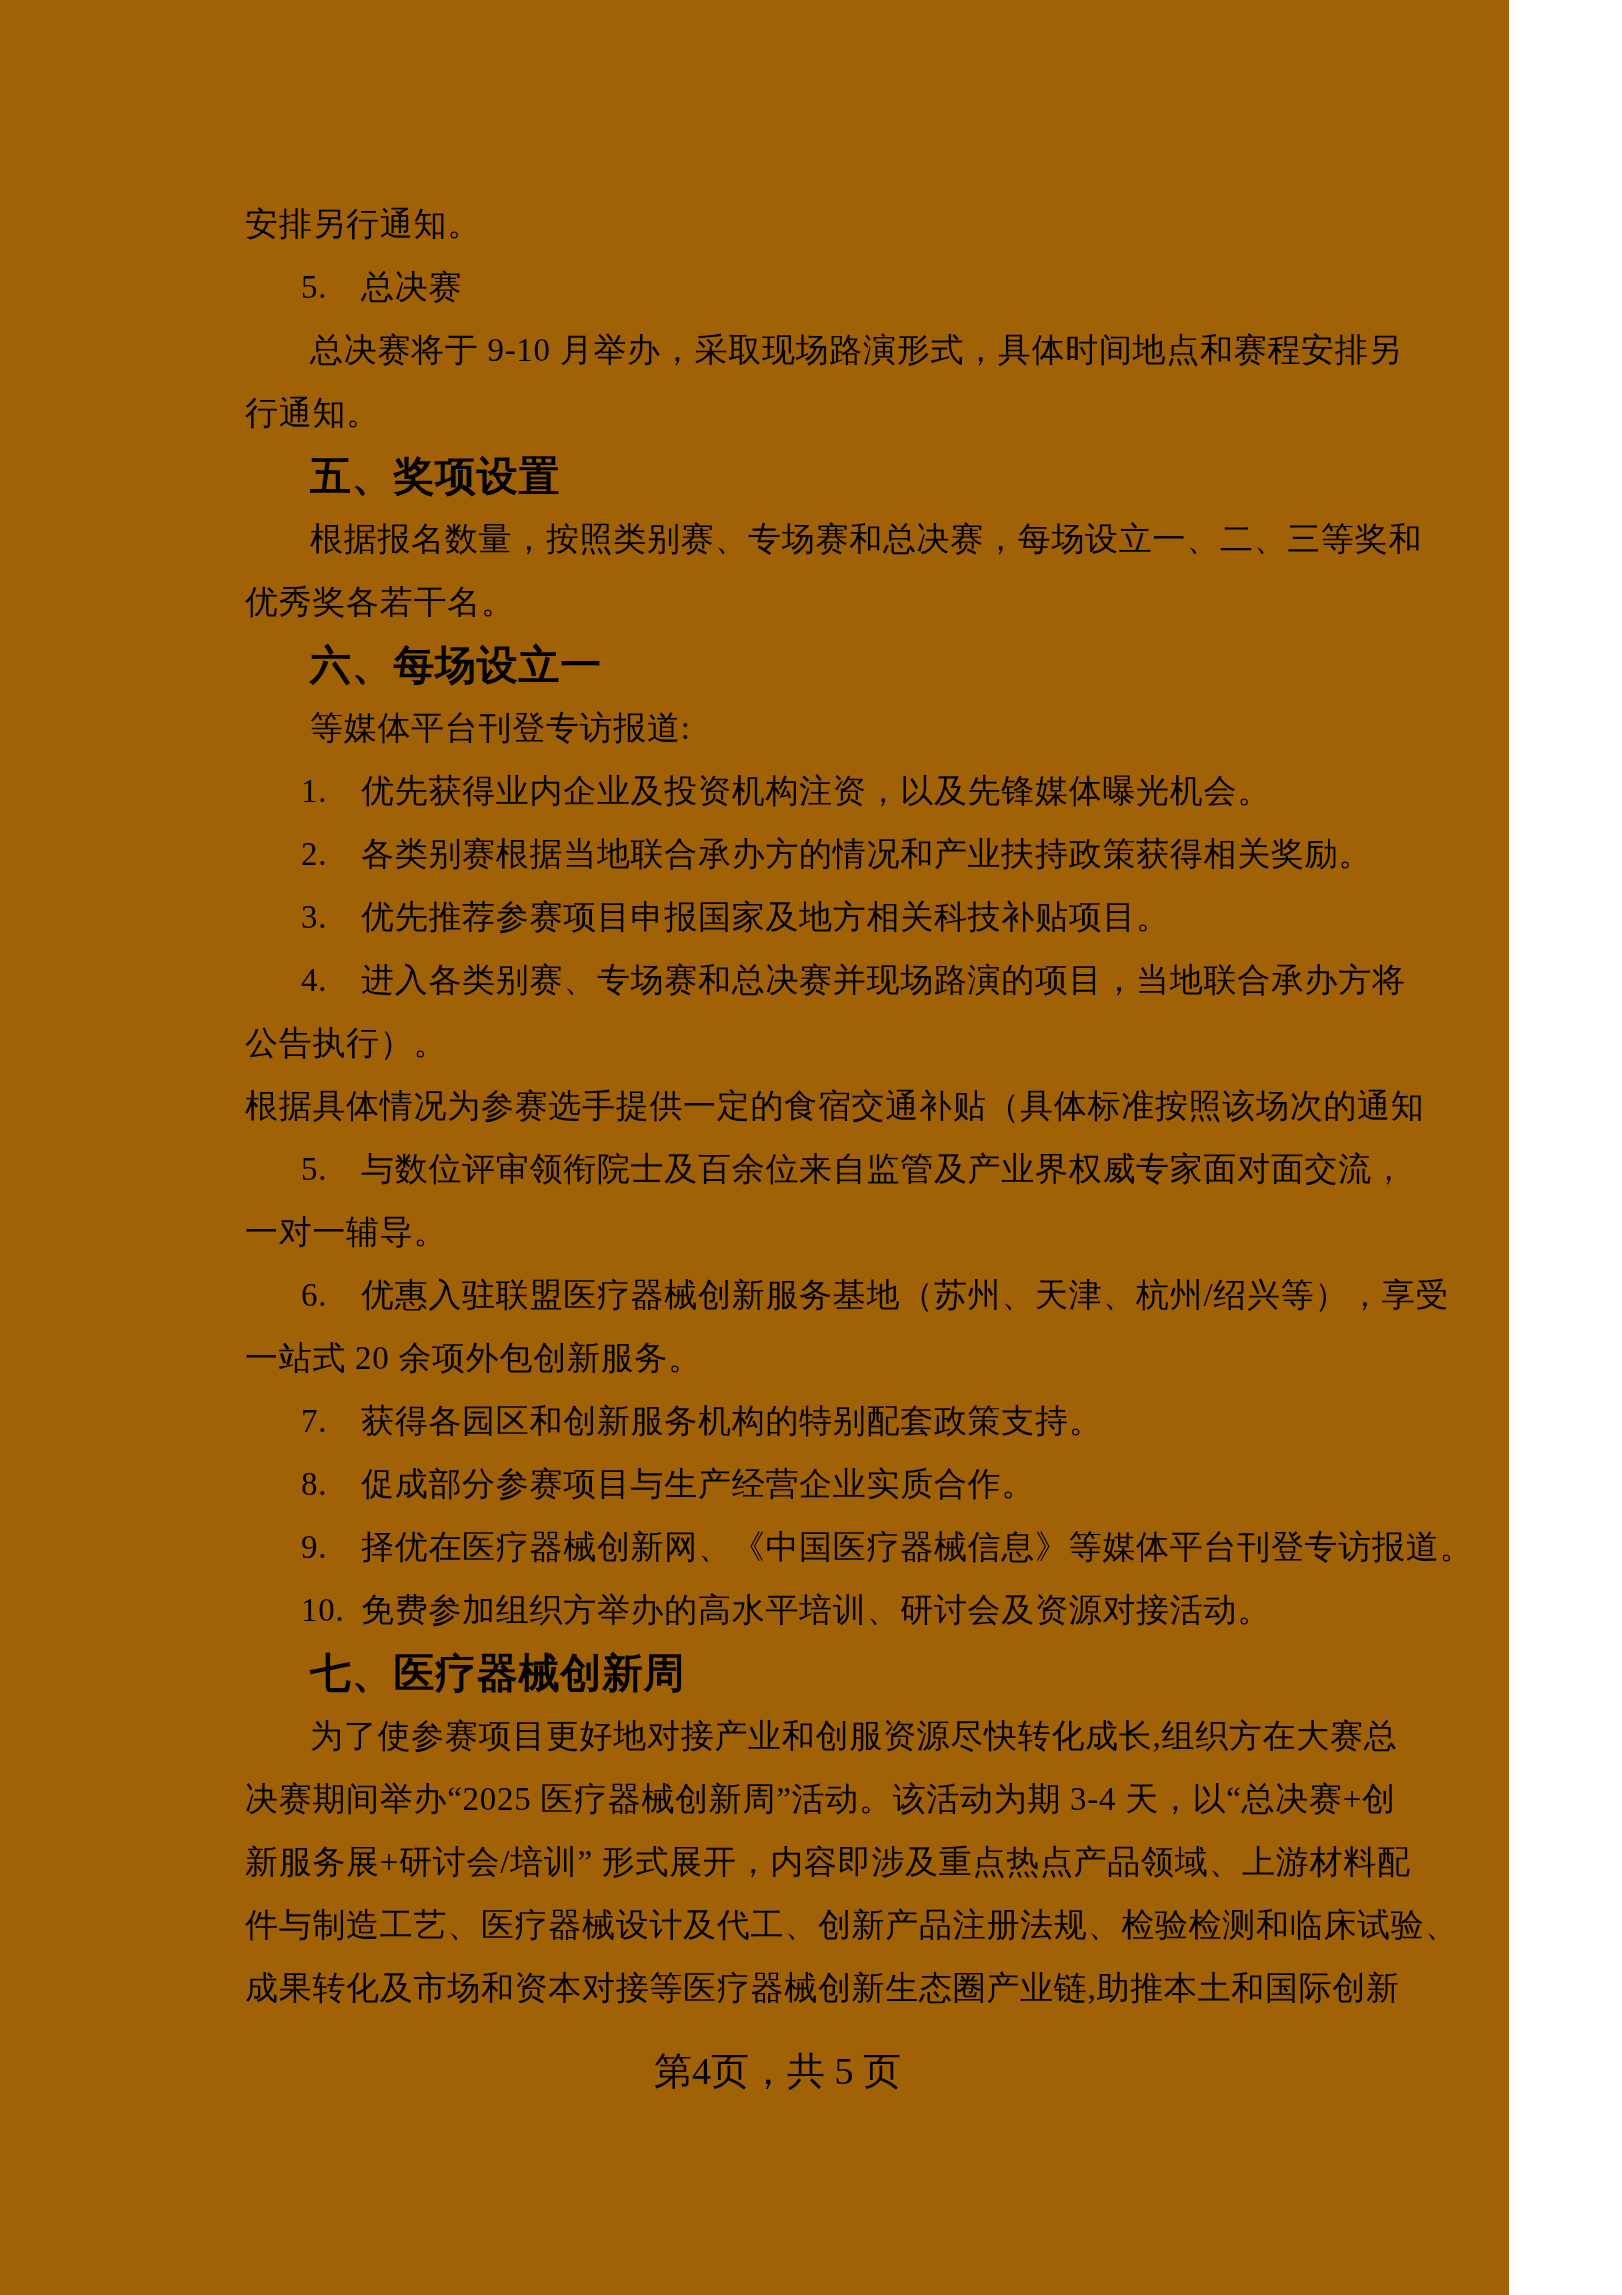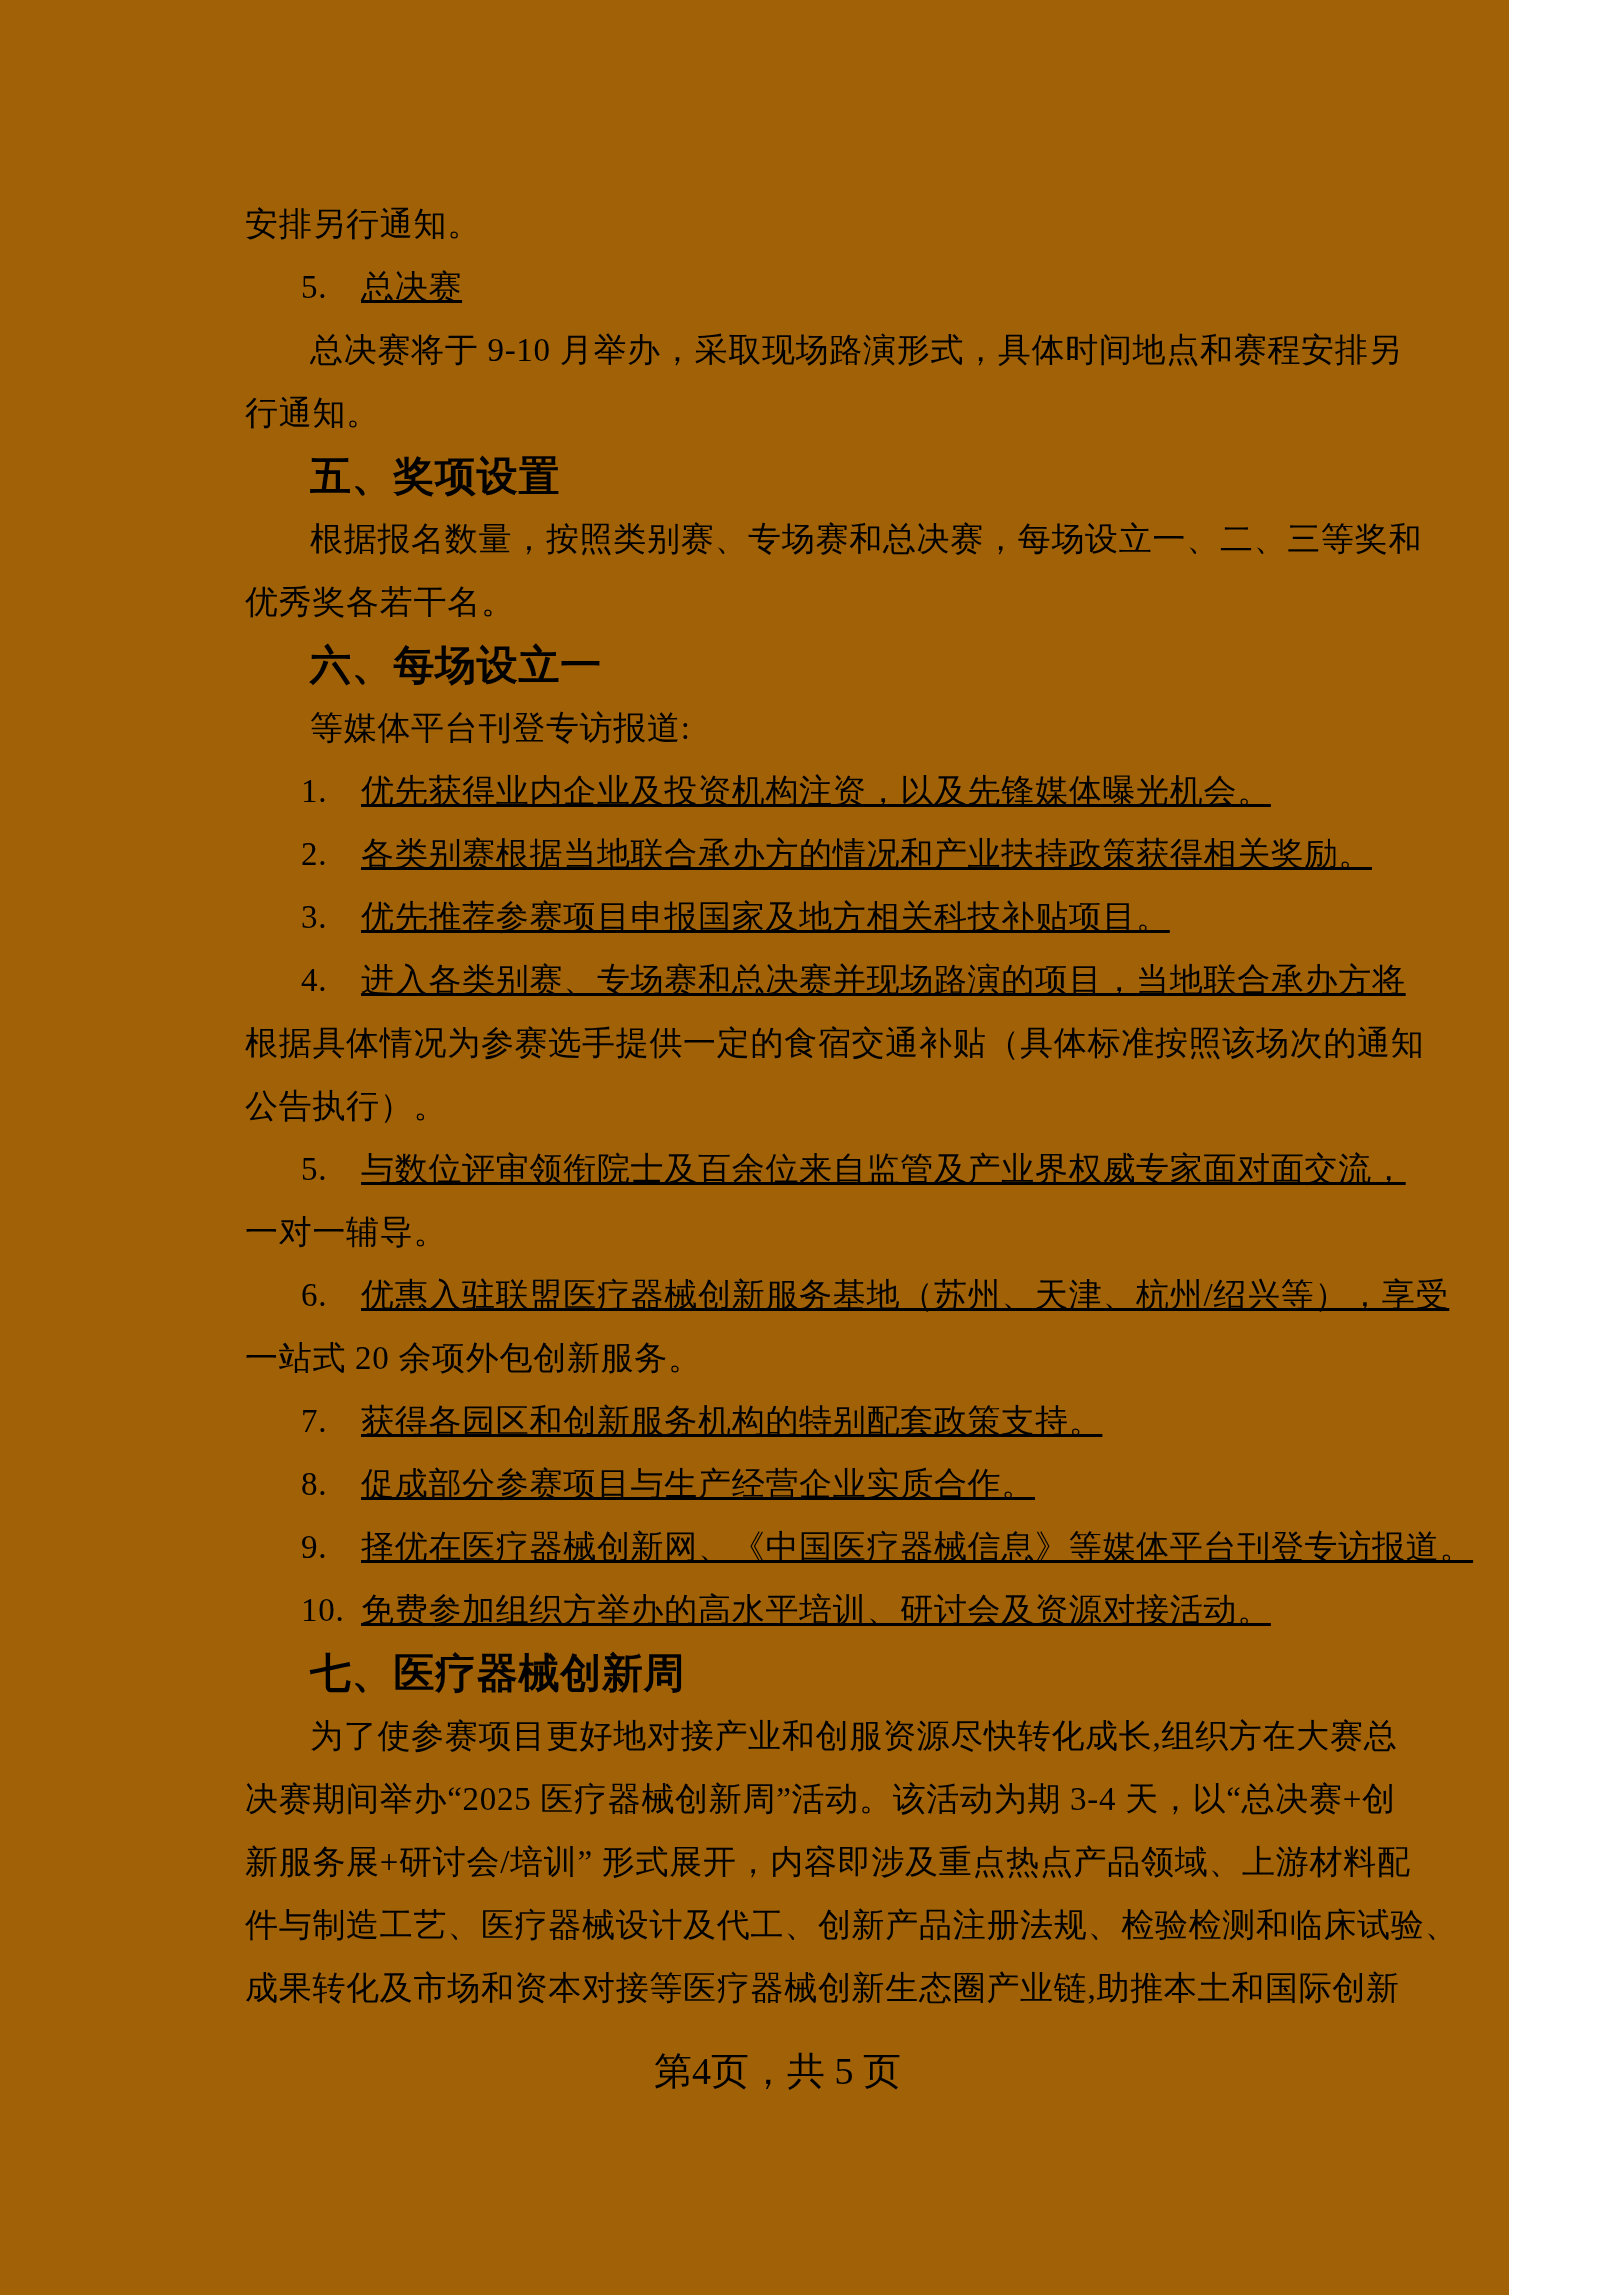--- a/index.html
+++ b/index.html
@@ -32,21 +32,21 @@
   
   .line.indent { padding-left: 65px; }
   
   .line.heading {
     padding-left: 65px;
     font-family: "Liberation Sans", "DejaVu Sans", sans-serif;
     font-weight: bold;
     font-size: 41px;
   }
   
-  .line.item { padding-left: 56px; text-decoration: underline; }
+  .line.item { padding-left: 56px; }
   .line.item .num {
     display: inline-block;
     min-width: 60px;
   }
   .footer {
     position: absolute;
     top: 2053px;
     left: 0;
     width: 100%;
     box-sizing: border-box;
@@ -69,22 +69,22 @@
       <div class="line plain"><span class="txt">行通知。</span></div>
       <div class="line heading"><span class="txt">五、奖项设置</span></div>
       <div class="line indent"><span class="txt">根据报名数量，按照类别赛、专场赛和总决赛，每场设立一、二、三等奖和</span></div>
       <div class="line plain"><span class="txt">优秀奖各若干名。</span></div>
       <div class="line heading"><span class="txt">六、每场设立一</span></div>
       <div class="line indent"><span class="txt">等媒体平台刊登专访报道:</span></div>
       <div class="line item"><span class="num">1.</span><span class="txt">优先获得业内企业及投资机构注资，以及先锋媒体曝光机会。</span></div>
       <div class="line item"><span class="num">2.</span><span class="txt">各类别赛根据当地联合承办方的情况和产业扶持政策获得相关奖励。</span></div>
       <div class="line item"><span class="num">3.</span><span class="txt">优先推荐参赛项目申报国家及地方相关科技补贴项目。</span></div>
       <div class="line item"><span class="num">4.</span><span class="txt">进入各类别赛、专场赛和总决赛并现场路演的项目，当地联合承办方将</span></div>
+      <div class="line plain"><span class="txt">公告执行）。</span></div>
       <div class="line plain"><span class="txt">根据具体情况为参赛选手提供一定的食宿交通补贴（具体标准按照该场次的通知</span></div>
-      <div class="line plain"><span class="txt">公告执行）。</span></div>
       <div class="line item"><span class="num">5.</span><span class="txt">与数位评审领衔院士及百余位来自监管及产业界权威专家面对面交流，</span></div>
       <div class="line plain"><span class="txt">一对一辅导。</span></div>
       <div class="line item"><span class="num">6.</span><span class="txt">优惠入驻联盟医疗器械创新服务基地（苏州、天津、杭州/绍兴等），享受</span></div>
       <div class="line plain"><span class="txt">一站式 20 余项外包创新服务。</span></div>
       <div class="line item"><span class="num">7.</span><span class="txt">获得各园区和创新服务机构的特别配套政策支持。</span></div>
       <div class="line item"><span class="num">8.</span><span class="txt">促成部分参赛项目与生产经营企业实质合作。</span></div>
       <div class="line item"><span class="num">9.</span><span class="txt">择优在医疗器械创新网、《中国医疗器械信息》等媒体平台刊登专访报道。</span></div>
       <div class="line item"><span class="num">10.</span><span class="txt">免费参加组织方举办的高水平培训、研讨会及资源对接活动。</span></div>
       <div class="line heading"><span class="txt">七、医疗器械创新周</span></div>
       <div class="line indent"><span class="txt">为了使参赛项目更好地对接产业和创服资源尽快转化成长,组织方在大赛总</span></div>

